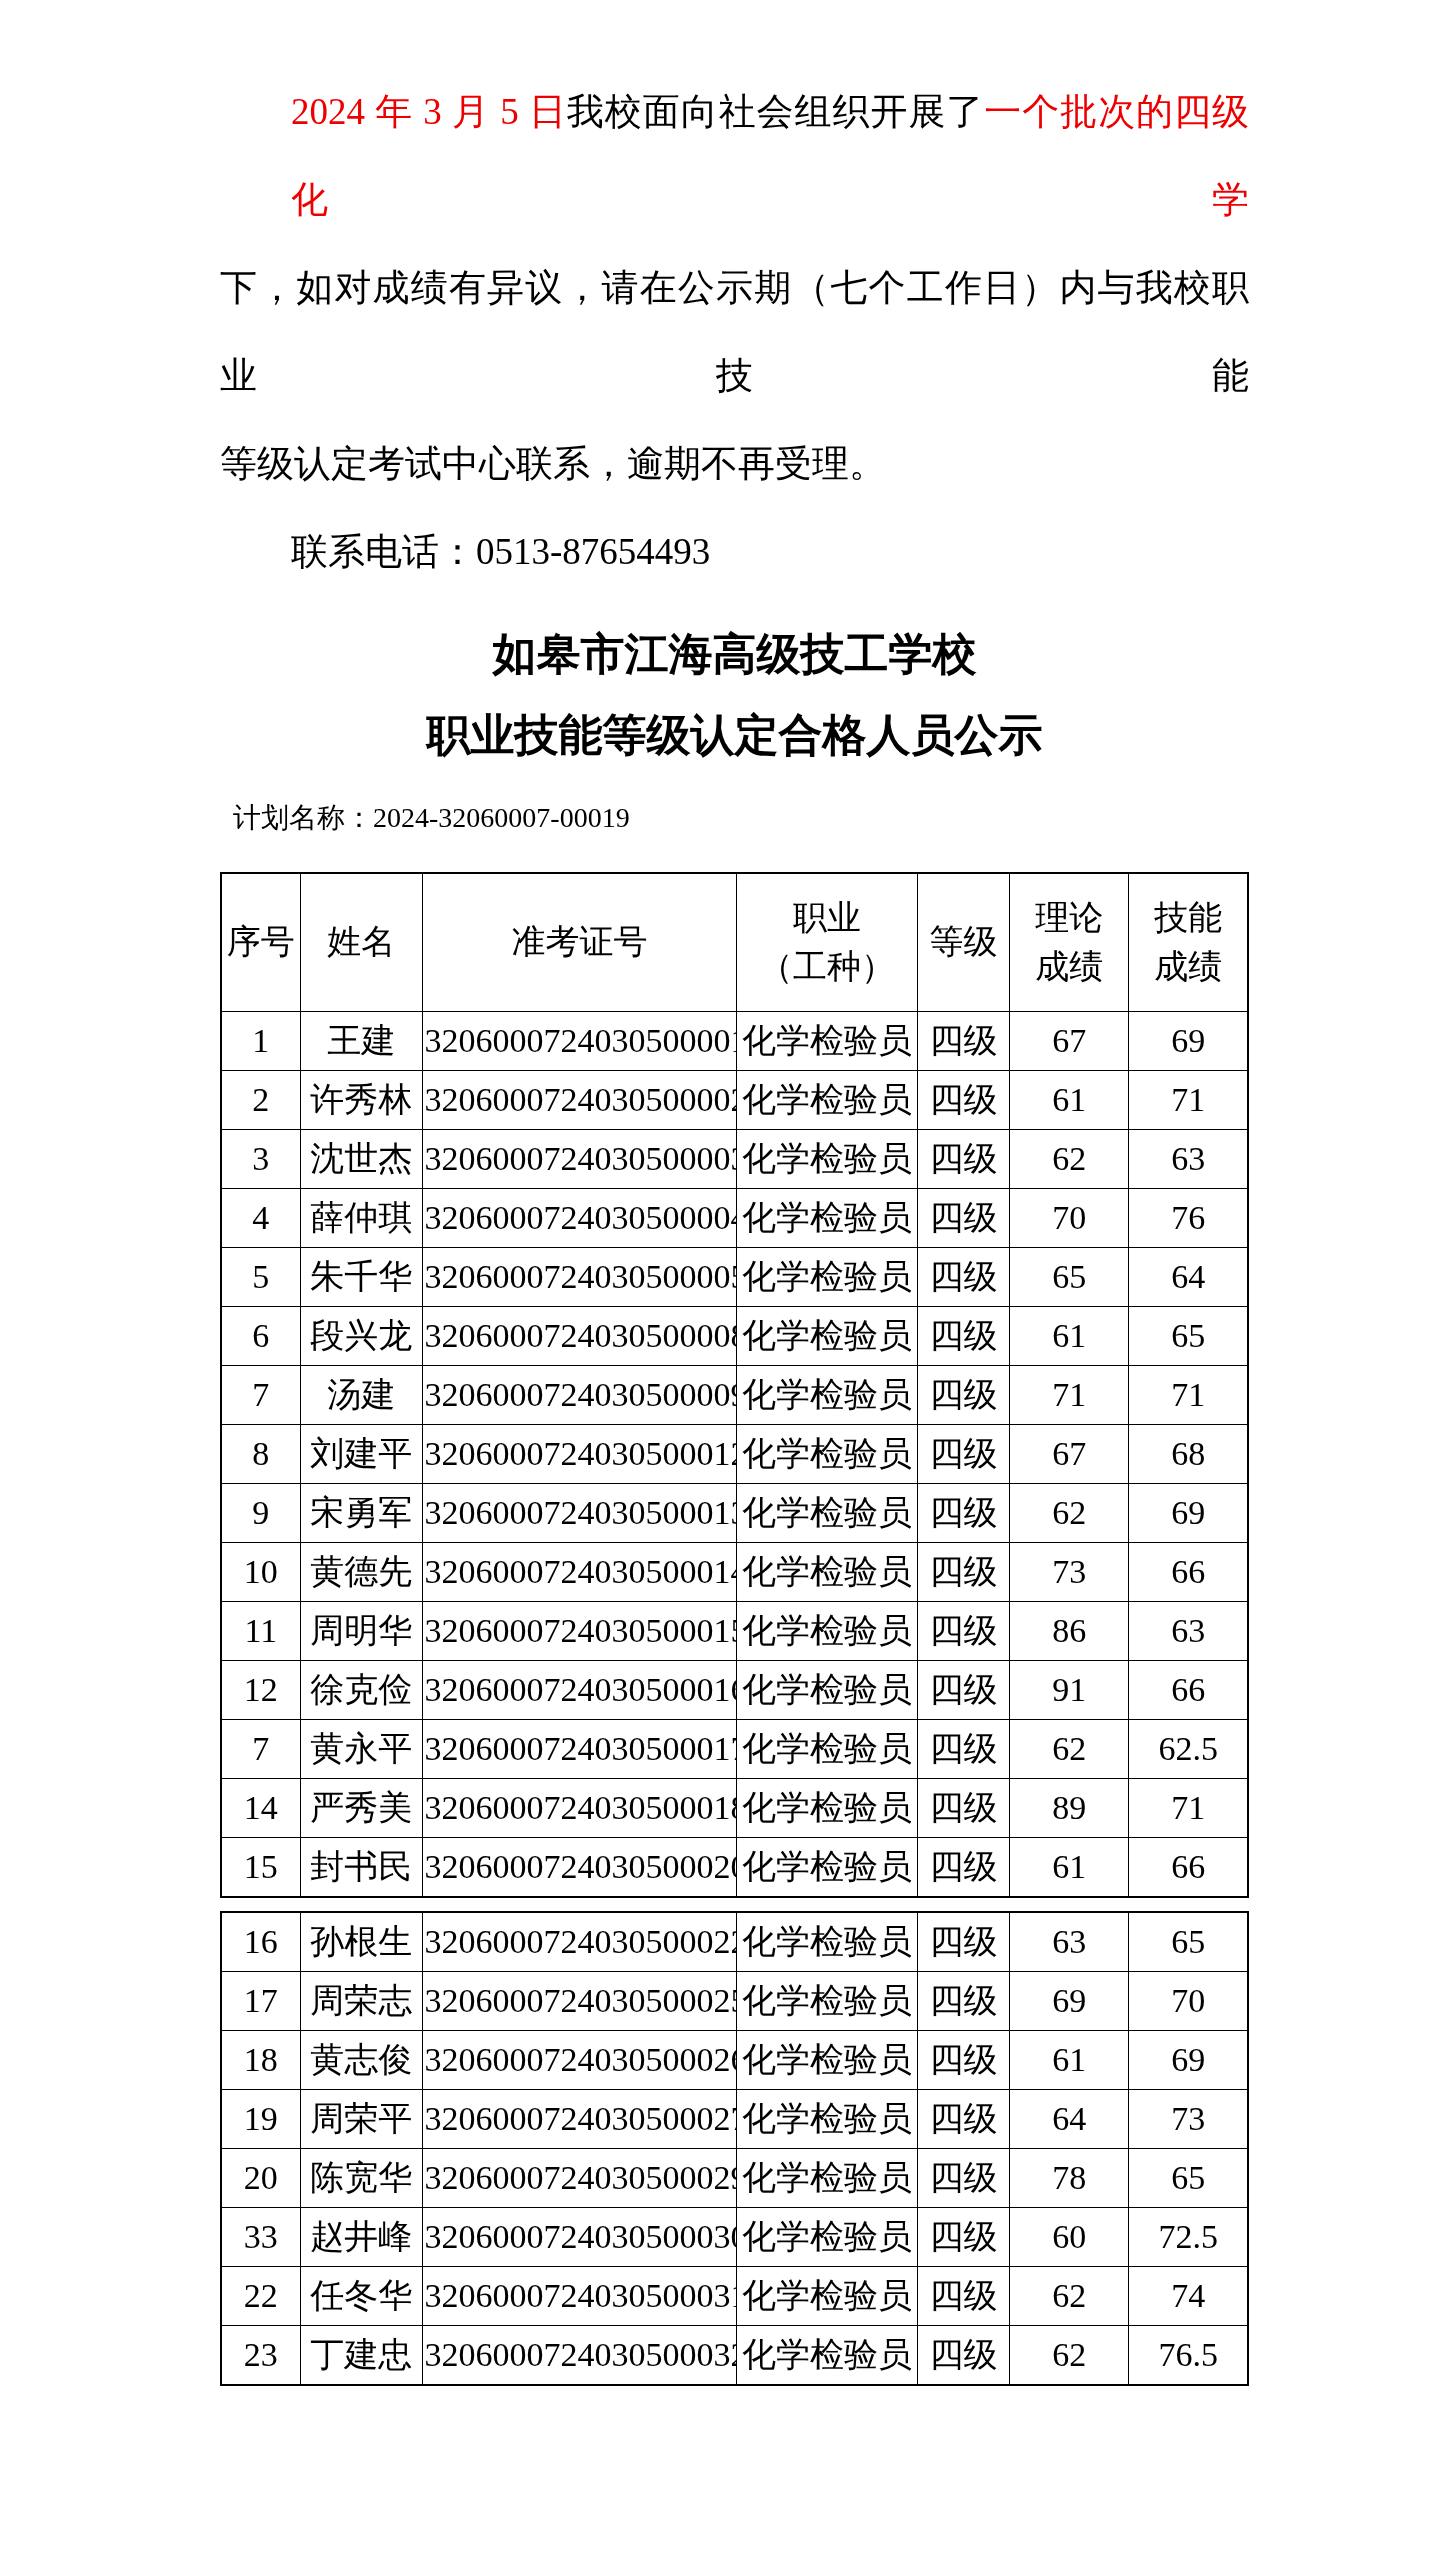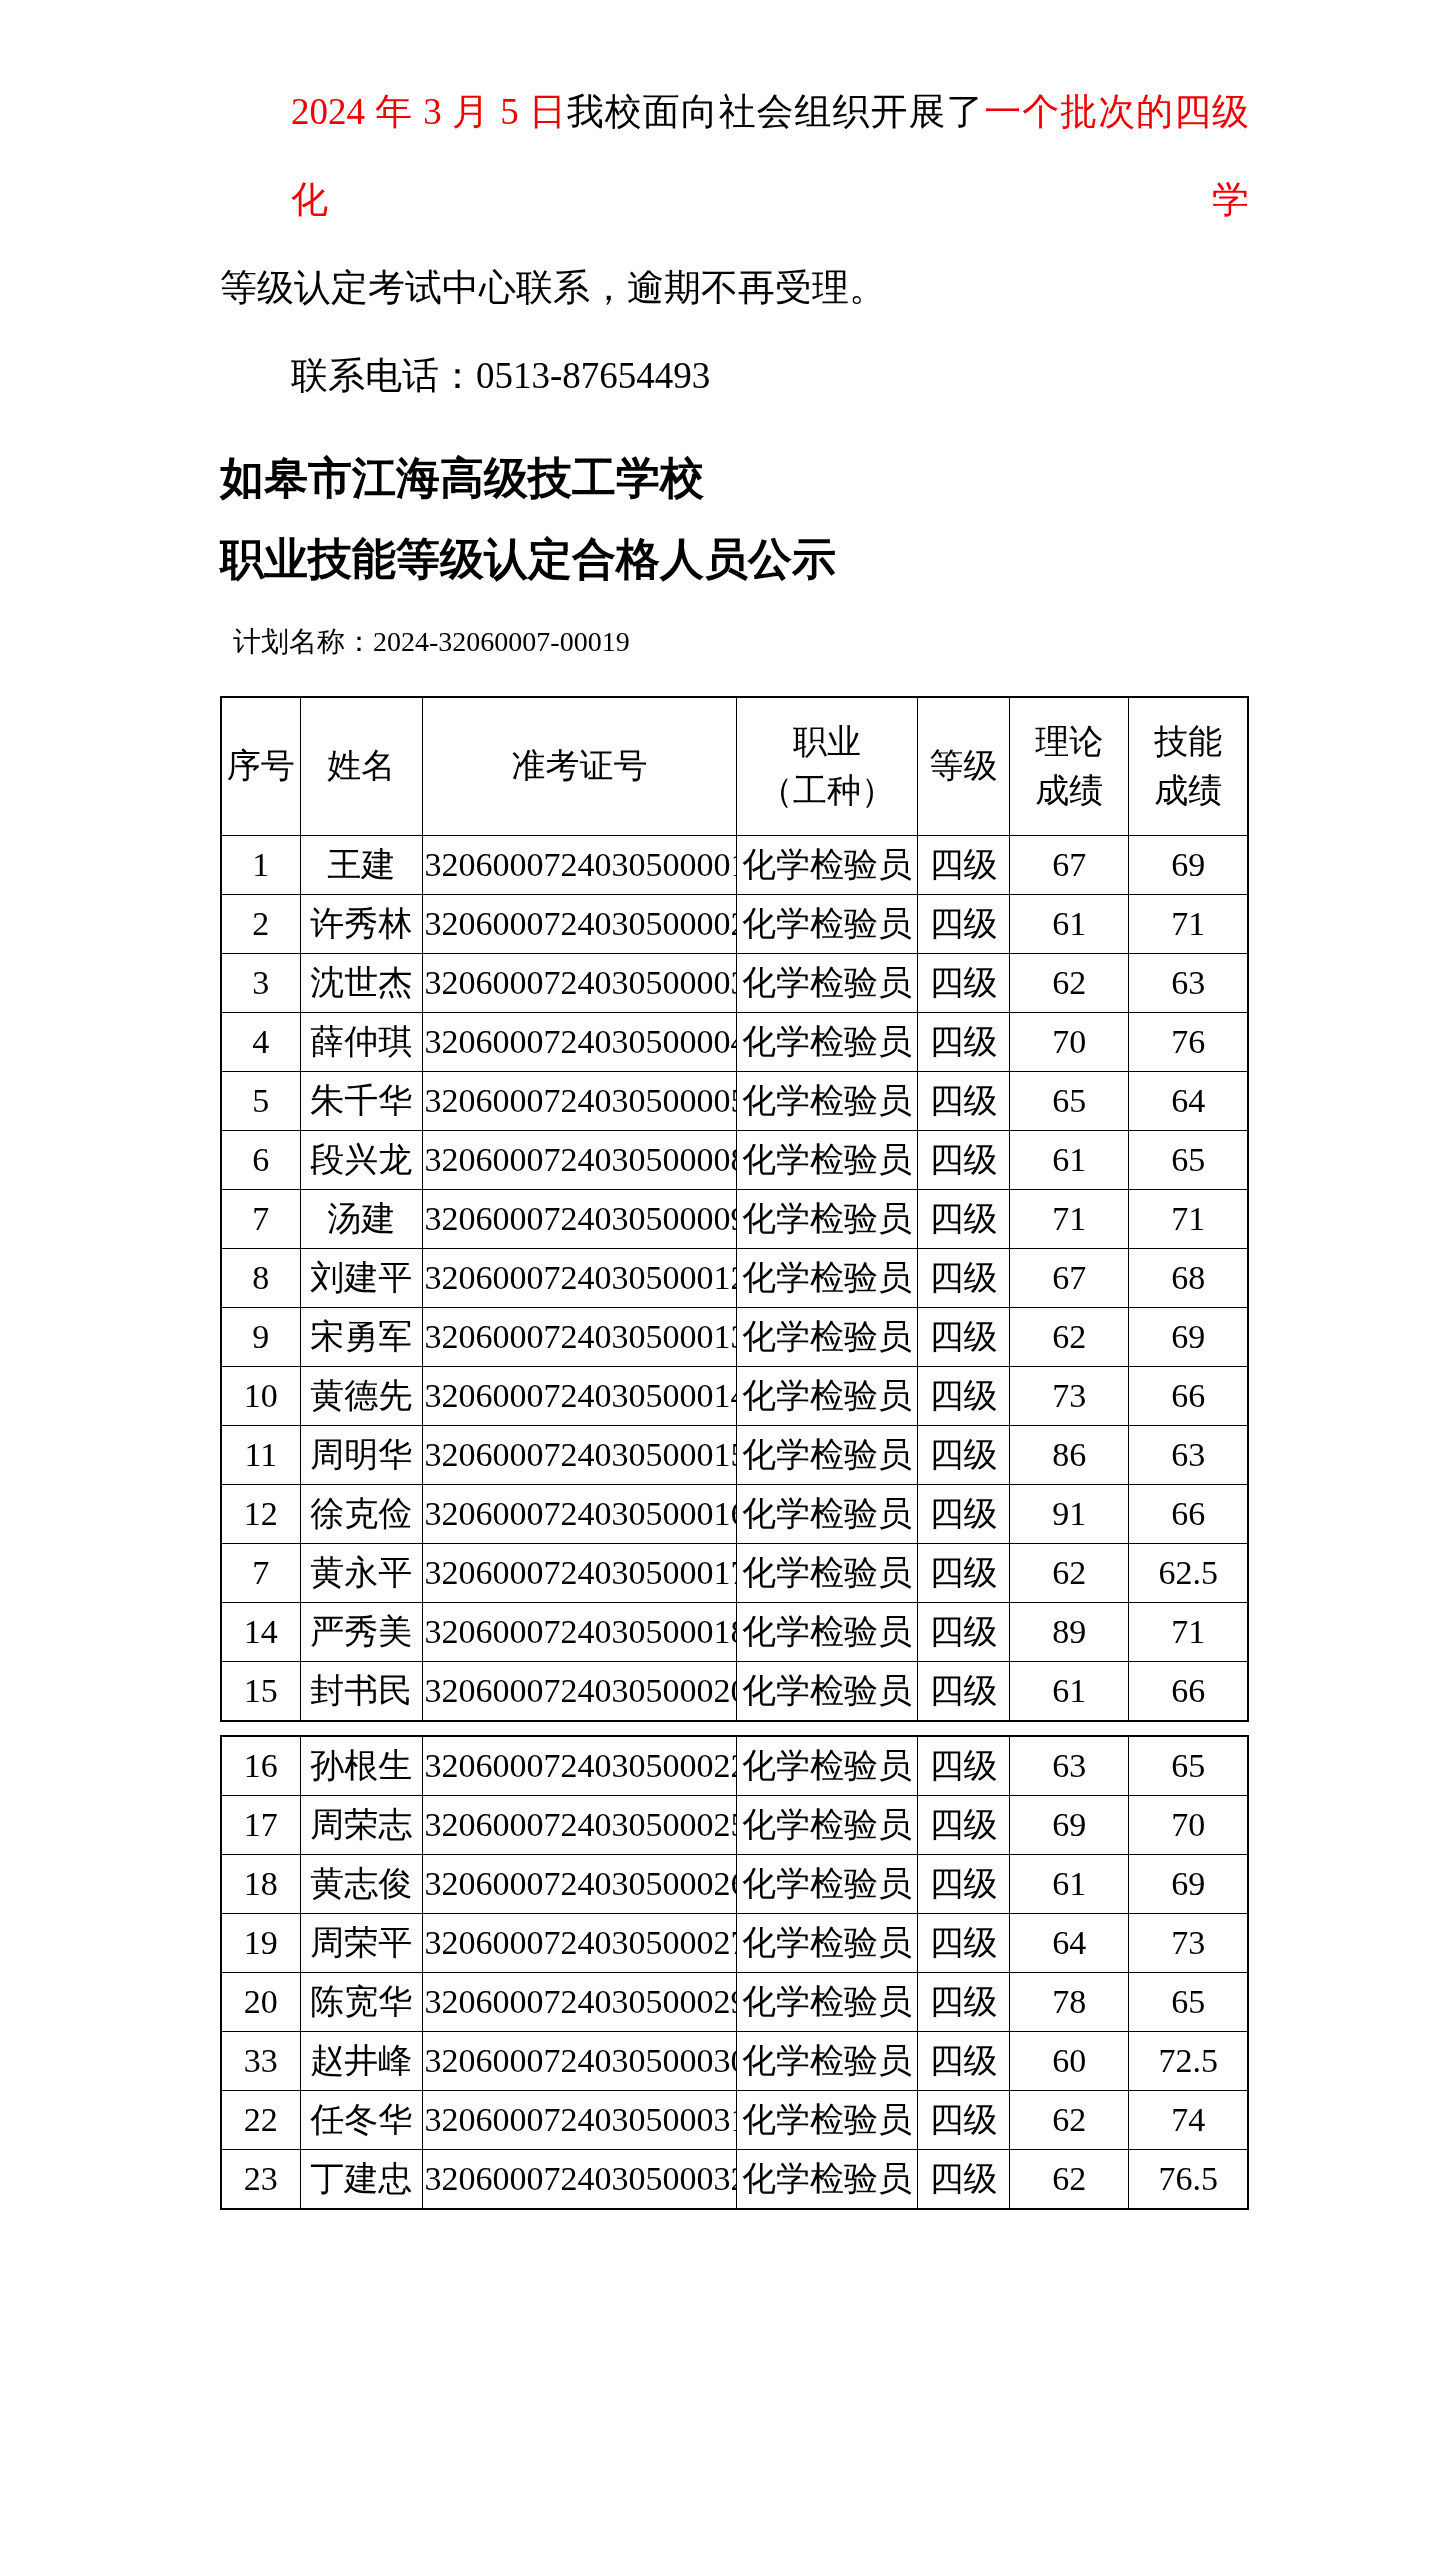--- a/index.html
+++ b/index.html
@@ -27,20 +27,21 @@
   .notice-line.indent { padding-left:71px; }
   .red { color:var(--accent-red,#ee0000); }
   .contact {
     margin:0;
     font-size:37px;
     line-height:88px;
     padding-left:71px;
   }
   .title1, .title2 {
     margin:0;
+    text-align:center;
     font-weight:bold;
     font-size:44px;
     line-height:81px;
     font-family:"Liberation Sans","DejaVu Sans",sans-serif;
   }
   .title1 { margin-top:16.5px; }
   .plan {
     margin:24px 0 35px;
     font-size:28px;
     line-height:38px;
@@ -68,20 +69,21 @@
   }
   table.results tbody td { height:58px; }
 </style>
 </head>
 <body>
 
 <div class="page">
 
   <div class="notice" id="notice-paragraph">
       <div class="notice-line full indent"><span class="red">2024 年 3 月 5 日</span><span>我校面向社会组织开展了</span><span class="red">一个批次的四级化学</span></div>
+      <div class="notice-line full"><span>下，如对成绩有异议，请在公示期（七个工作日）内与我校职业技能</span></div>
       <div class="notice-line"><span>等级认定考试中心联系，逾期不再受理。</span></div>
     </div>
 
   <p class="contact">联系电话：0513-87654493</p>
 
   <h1 class="title1">如皋市江海高级技工学校</h1>
 
   <h2 class="title2">职业技能等级认定合格人员公示</h2>
 
   <p class="plan">计划名称：2024-32060007-00019</p>

